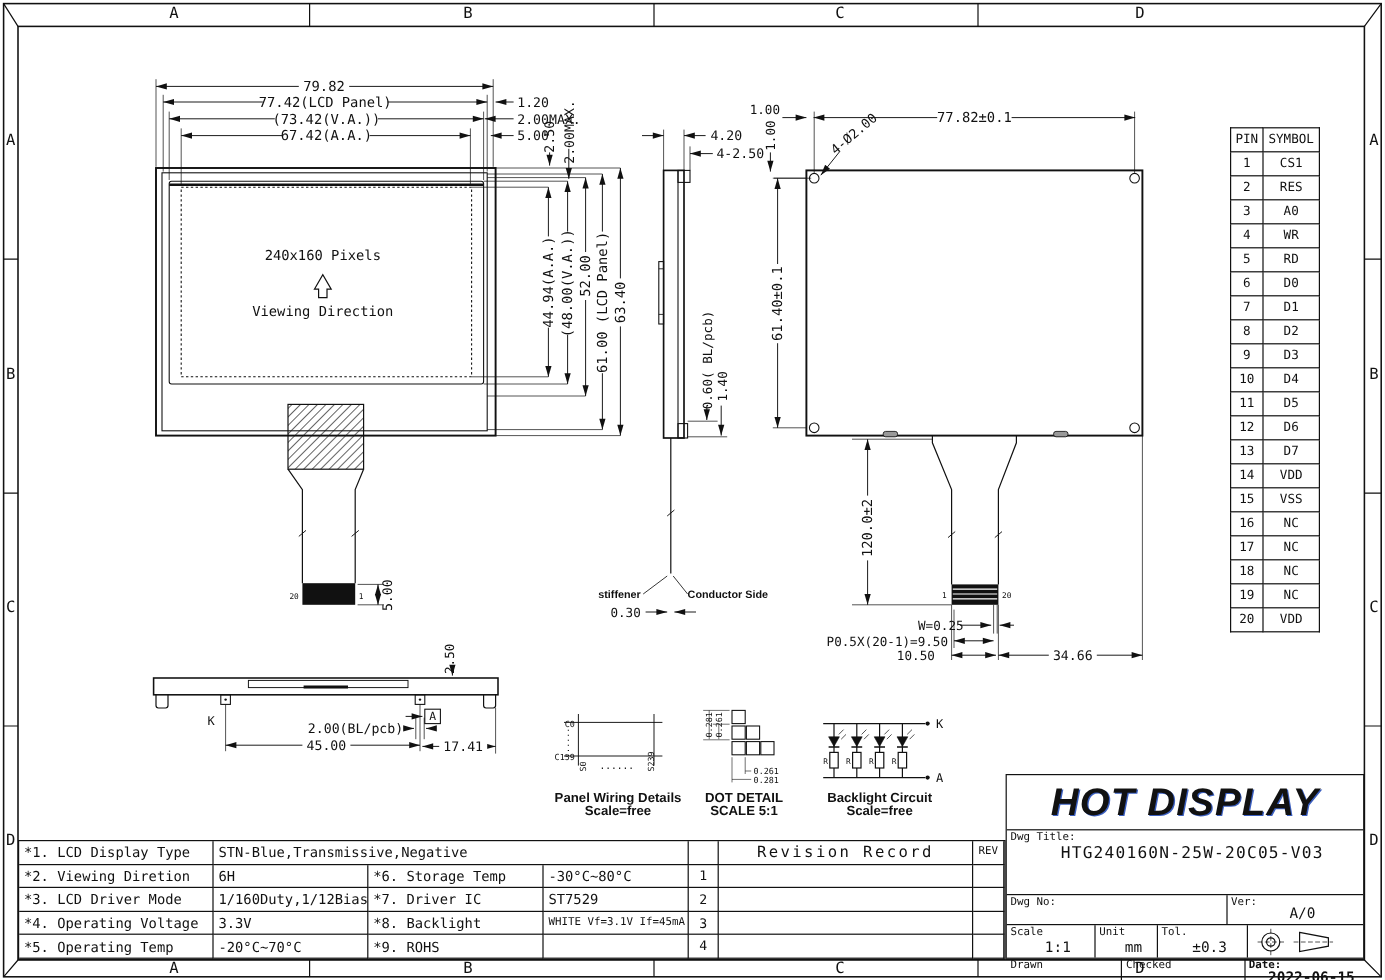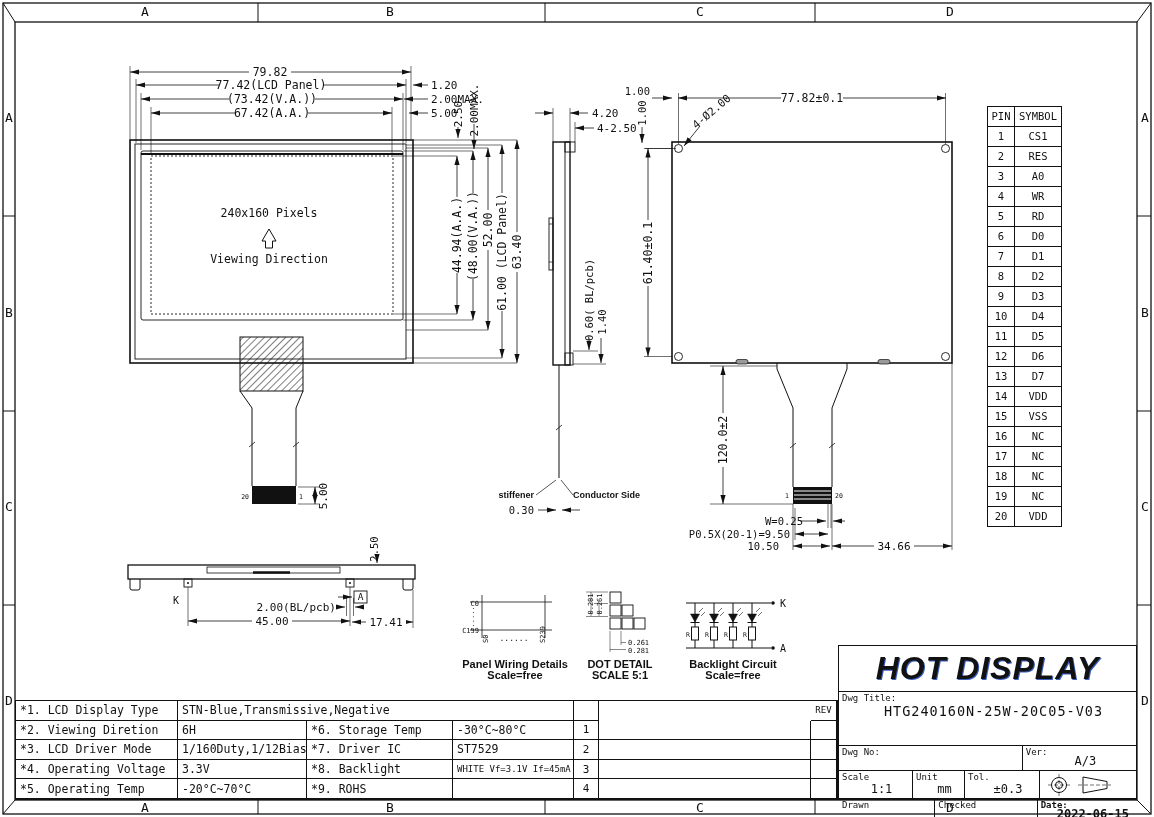--- a/index.html
+++ b/index.html
@@ -5,21 +5,21 @@
   html,body{margin:0;padding:0;background:#e8e8e8;}
   #sheet{position:relative;width:1154px;height:817px;background:#ffffff;overflow:hidden;
          font-family:"DejaVu Sans Mono",monospace;color:#111;}
   svg{position:absolute;left:0;top:0;}
   svg text{font-family:"DejaVu Sans Mono",monospace;fill:#111;stroke:none;}
   .cap{font-family:"Liberation Sans",sans-serif;font-weight:bold;}
   .zone{position:absolute;width:20px;text-align:center;font-size:13px;line-height:14px;}
   .zoneV{position:absolute;width:12px;text-align:center;font-size:13px;line-height:14px;}
 
   
-  #pintable{position:absolute;left:987px;top:106px;border-collapse:collapse;}
+  #pintable{position:absolute;left:1025px;top:106px;border-collapse:collapse;}
   #pintable td{border:1px solid #111;height:19px;line-height:19px;padding:0;text-align:center;
                font-size:10.5px;}
   #pintable td.pc{width:26px;} #pintable td.sc{width:46px;}
 
   
   #spec{position:absolute;left:15px;top:700px;width:823px;height:100px;box-sizing:border-box;
         border:1.5px solid #111;display:grid;
         grid-template-columns:162px 129px 146px 121px 25px 1fr 26px;
         grid-template-rows:repeat(5,1fr);}
   #spec .cell{border-right:1px solid #111;border-bottom:1px solid #111;box-sizing:border-box;
@@ -462,20 +462,21 @@
           <td>20</td>
           <td>VDD</td>
         </tr>
 </tbody>
     </table>
 
 <div id="spec">
   <div class="cell" style="grid-area:1/1">*1. LCD Display Type</div>
   <div class="cell" style="grid-area:1/2/2/5">STN-Blue,Transmissive,Negative</div>
   <div class="cell num" style="grid-area:1/5"></div>
+  <div class="cell revtitle" style="grid-area:1/6">Revision Record</div>
   <div class="cell revh" style="grid-area:1/7">REV</div>
 
   <div class="cell" style="grid-area:2/1">*2. Viewing Diretion</div>
   <div class="cell" style="grid-area:2/2">6H</div>
   <div class="cell" style="grid-area:2/3">*6. Storage Temp</div>
   <div class="cell" style="grid-area:2/4">-30°C~80°C</div>
   <div class="cell num" style="grid-area:2/5">1</div>
   <div class="cell" style="grid-area:2/6"></div>
   <div class="cell" style="grid-area:2/7"></div>
 
@@ -513,21 +514,21 @@
       <span class="tlabel">Dwg Title:</span>
       <div class="tvalue" style="font-size:13.5px;letter-spacing:1px;">HTG240160N-25W-20C05-V03</div>
     </div>
   </div>
   <div class="row" style="height:25px;margin-top:24px;">
     <div class="c" style="width:185px;">
       <span class="tlabel">Dwg No:</span>
     </div>
     <div class="c" style="width:114px;">
       <span class="tlabel">Ver:</span>
-      <div class="tvalue">A/3</div>
+      <div class="tvalue">A/0</div>
     </div>
   </div>
   <div class="row" style="height:28px;">
     <div class="c" style="width:74px;">
       <span class="tlabel">Scale</span>
       <div class="tvalue">1:1</div>
     </div>
     <div class="c" style="width:52px;">
       <span class="tlabel">Unit</span>
       <div class="tvalue">mm</div>

